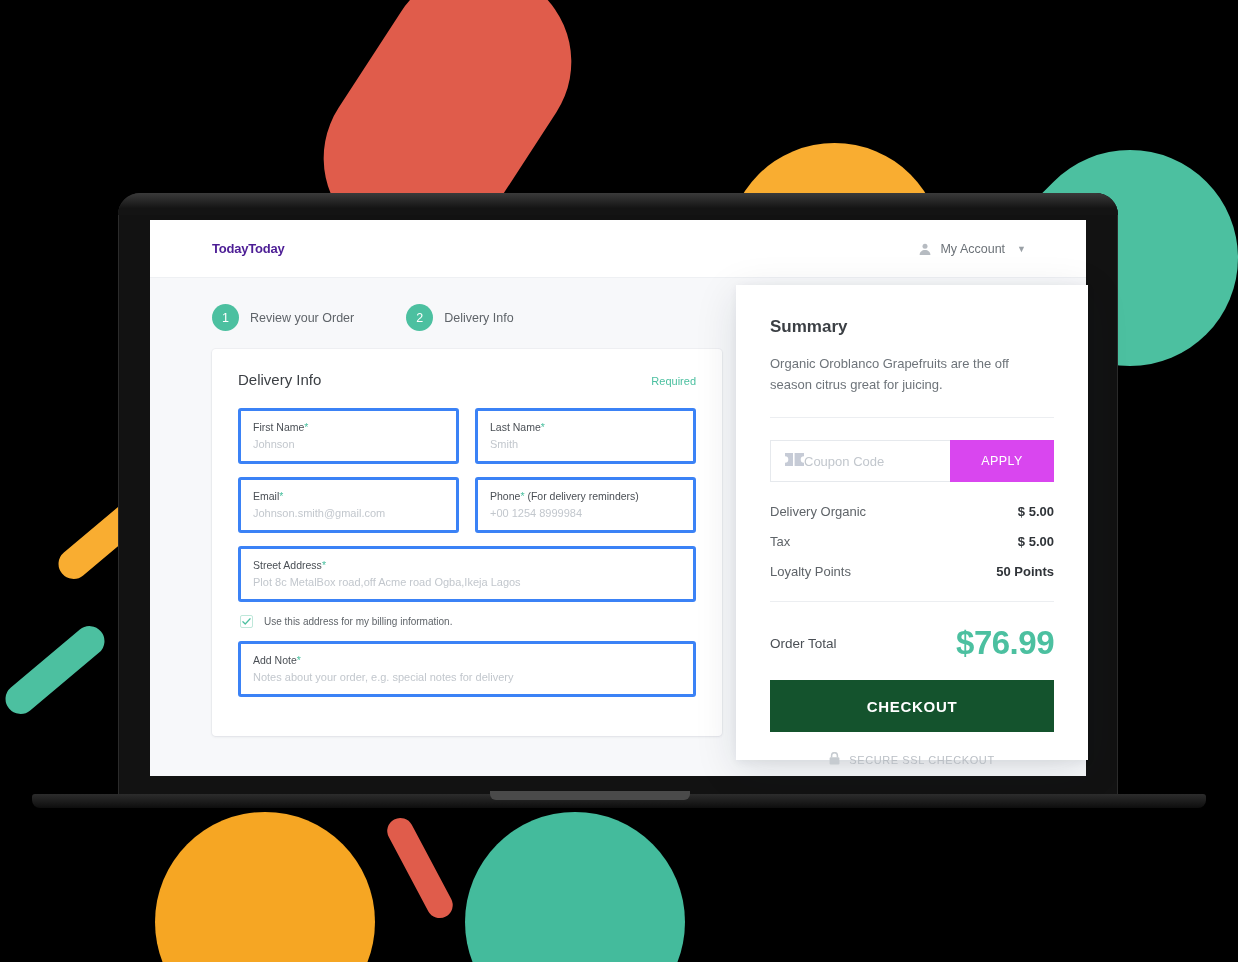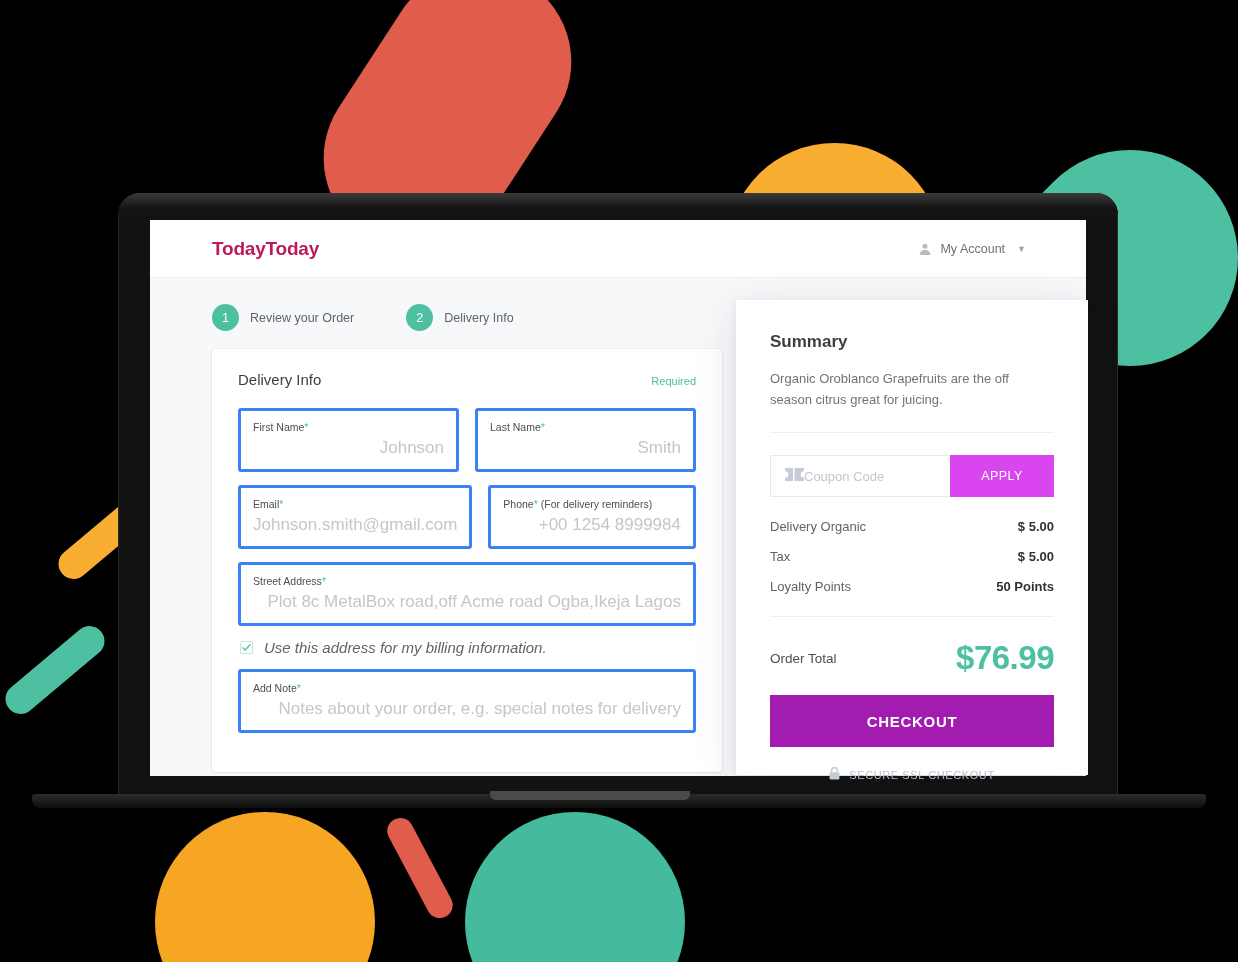--- a/index.html
+++ b/index.html
@@ -87,21 +87,21 @@
     overflow: hidden;
   }
 
   
   #topbar {
     height: 58px; background: #ffffff;
     display: flex; align-items: center; justify-content: space-between;
     padding: 0 60px 0 62px;
     border-bottom: 1px solid #eef0f3;
   }
-  #brand { font-size: 19px; font-weight: bold; color: #be185d; letter-spacing: -0.2px; }
+  #brand { font-size: 13px; font-weight: bold; color: #4c1d95; letter-spacing: -0.2px; }
   #account { display: flex; align-items: center; gap: 8px; font-size: 12.5px; color: #6c7278; }
   .acct-ico { width: 14px; height: 14px; display: block; }
   .chev { font-size: 9px; color: #9aa0a6; margin-left: 4px; }
 
   
   #steps {
     display: flex; align-items: center; gap: 0;
     padding: 26px 0 18px 62px;
   }
   .step { display: flex; align-items: center; gap: 11px; margin-right: 52px; }
@@ -126,37 +126,37 @@
   .card-title { font-size: 15px; color: #3b3f44; }
   .required { font-size: 11px; color: #4cc0a0; }
 
   .field-row { display: flex; gap: 16px; margin-bottom: 13px; }
   .field {
     flex: 1; border: 3px solid #3b82f6; border-radius: 3px;
     padding: 10px 12px 11px 12px; min-height: 48px;
   }
   .field-label { font-size: 10.5px; color: #4a4f55; margin-bottom: 5px; }
   .field-label .star { color: #4cc0a0; }
-  .field-val { font-size: 17px; color: #c2c7cd; text-align: right; }
+  .field-val { font-size: 11px; color: #c2c7cd; }
 
   .checkrow { display: flex; align-items: center; gap: 11px; margin: 4px 0 13px 2px; }
   .chk {
     width: 13px; height: 13px; border: 1px solid #bfe8da; border-radius: 2px;
     background: #fff; display: flex; align-items: center; justify-content: center;
   }
   .chk svg { display: block; }
-  .checkrow span.lbl { font-size: 15px; color: #5f6469; font-style: italic; }
+  .checkrow span.lbl { font-size: 10px; color: #5f6469; }
 
   #addrbook-card { padding: 20px 26px 22px 26px; position: relative; }
   #addrbook-card .ab-title { font-size: 14.5px; color: #3b3f44; margin-bottom: 9px; }
   .ab-arrow { position: absolute; right: 26px; top: 27px; color: #b9bec4; font-size: 14px; }
 
   
   #summary {
-    position: absolute; left: 736px; top: 300px;
+    position: absolute; left: 736px; top: 285px;
     width: 352px; height: 475px;
     background: #fff;
     padding: 32px 34px 0 34px;
     box-shadow: 0 10px 40px rgba(20,30,50,.12), 0 2px 8px rgba(20,30,50,.06);
   }
   #summary h2 { font-size: 17px; color: #3b3f44; font-weight: bold; margin-bottom: 16px; }
   #sum-desc { font-size: 13px; color: #6e747a; line-height: 1.62; }
   .hr { height: 1px; background: #eceef1; margin: 22px 0 22px 0; }
 
   #coupon-row { display: flex; height: 42px; margin-bottom: 22px; }
@@ -172,21 +172,21 @@
   }
   .sum-line { display: flex; justify-content: space-between; align-items: baseline; margin-bottom: 15px; }
   .sum-line .k { font-size: 13px; color: #5f6469; }
   .sum-line .v { font-size: 13px; color: #2f3338; font-weight: bold; }
 
   #total-row { display: flex; justify-content: space-between; align-items: center; margin: 0 0 18px 0; }
   #total-row .k { font-size: 13.5px; color: #4a4f55; }
   #total-row .v { font-size: 33px; color: #4cc0a0; font-weight: bold; letter-spacing: -.5px; }
 
   #checkout-btn {
-    width: 100%; height: 52px; background: #a21caf; color: #fff;
+    width: 100%; height: 52px; background: #14532d; color: #fff;
     display: flex; align-items: center; justify-content: center;
     font-size: 15px; font-weight: bold; letter-spacing: .7px;
     border: none; cursor: pointer; font-family: inherit; text-align: right;
   }
   #ssl {
     display: flex; align-items: center; justify-content: center; gap: 9px;
     margin-top: 20px; font-size: 11px; color: #b9bec4; letter-spacing: .6px;
   }
 </style>
 </head>

